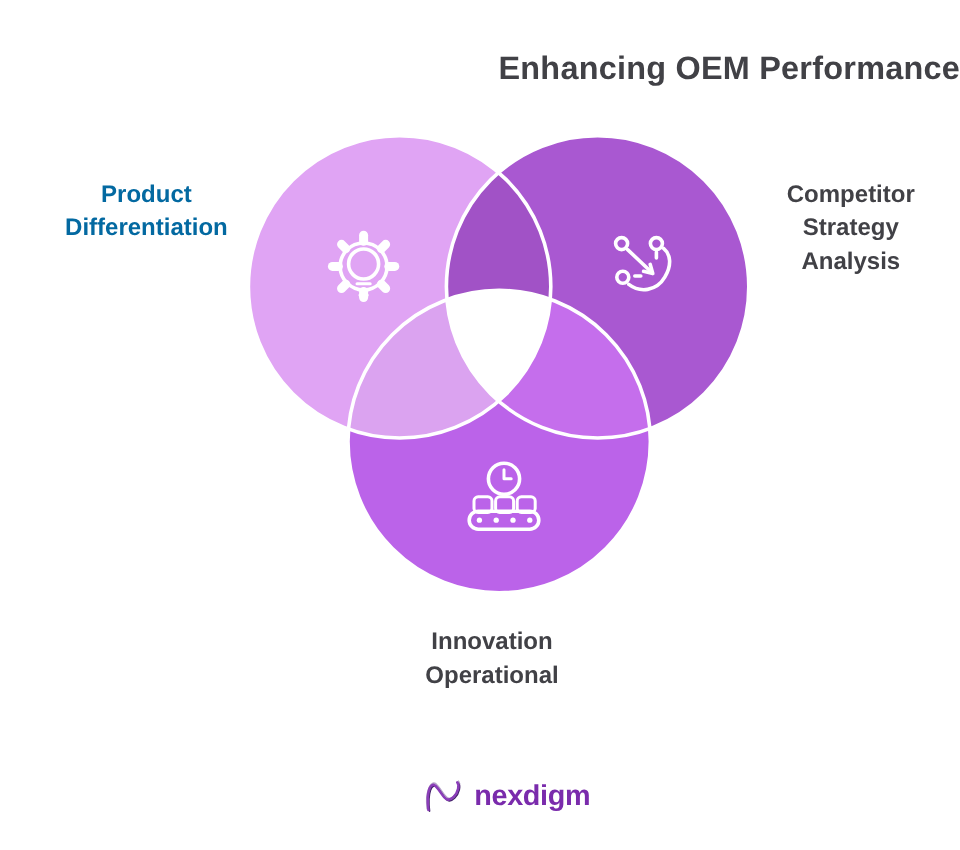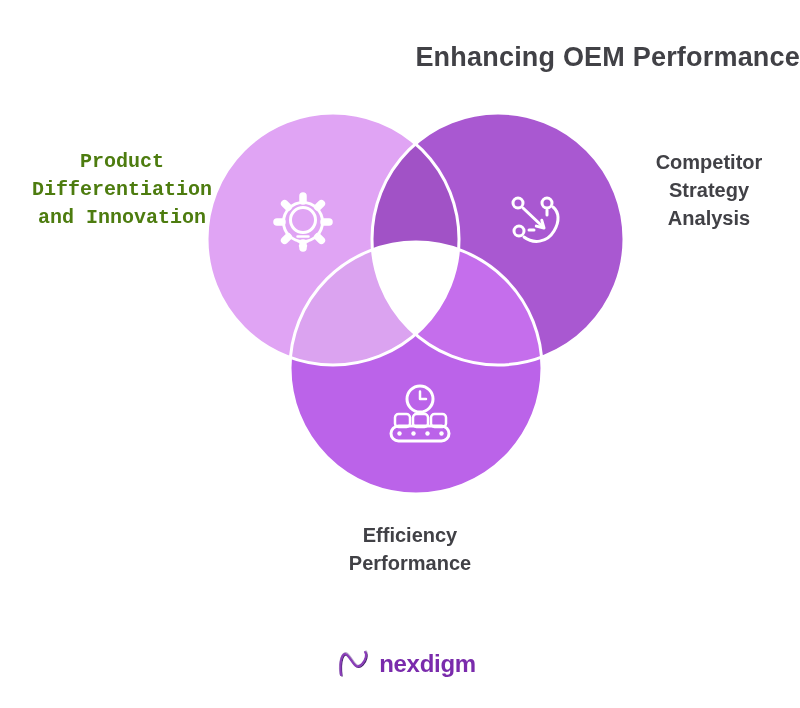--- a/index.html
+++ b/index.html
@@ -26,21 +26,21 @@
   .label-line{display:block;}
   .label-left{left:24px;top:148px;width:196px;}
   .label-right{left:611px;top:148px;width:196px;}
   .label-bottom{left:312px;top:521px;width:196px;}
   .venn-outline{fill:none;stroke:#ffffff;stroke-width:3;}
   .icon-stroke{fill:none;stroke:#ffffff;stroke-width:3;stroke-linecap:round;stroke-linejoin:round;}
   .icon-stroke-thin{fill:none;stroke:#ffffff;stroke-width:2.5;stroke-linecap:round;stroke-linejoin:round;}
   .gear-tooth{stroke:#ffffff;stroke-width:7.5;stroke-linecap:round;}
   .belt-dot{fill:#ffffff;stroke:none;}
   .footer-logo{
-    position:absolute;top:646px;left:0;width:748px;
+    position:absolute;top:646px;left:16px;width:748px;
     display:flex;align-items:center;justify-content:center;gap:7px;padding-left:32px;
   }
   .brand-text{
     font-size:24px;font-weight:700;letter-spacing:-0.3px;
   }
   .logo-mark{display:block;}
 </style>
 </head>
 <body>
 
@@ -114,35 +114,34 @@
     <rect class="icon-stroke-thin" x="413" y="414" width="15" height="13" rx="3.5"></rect>
     <rect class="icon-stroke-thin" x="431" y="414" width="15" height="13" rx="3.5"></rect>
     <rect class="icon-stroke" x="391" y="426" width="58" height="15" rx="7.5"></rect>
     <circle class="belt-dot" cx="399.5" cy="433.5" r="2.2"></circle>
     <circle class="belt-dot" cx="413.5" cy="433.5" r="2.2"></circle>
     <circle class="belt-dot" cx="427.5" cy="433.5" r="2.2"></circle>
     <circle class="belt-dot" cx="441.5" cy="433.5" r="2.2"></circle>
   </g>
 </svg>
 
-<div class="circle-label label-left" style="color: #4d7c0f; font-family: Liberation Mono, monospace;">
+<div class="circle-label label-left" style="color: #0369a1;">
   <span class="label-line">Product</span>
   <span class="label-line">Differentiation</span>
-  <span class="label-line">and Innovation</span>
 </div>
 
 <div class="circle-label label-right" style="color: rgb(65, 65, 70);">
   <span class="label-line">Competitor</span>
   <span class="label-line">Strategy</span>
   <span class="label-line">Analysis</span>
 </div>
 
 <div class="circle-label label-bottom" style="color: rgb(65, 65, 70);">
-  <span class="label-line">Efficiency</span>
-  <span class="label-line">Performance</span>
+  <span class="label-line">Innovation</span>
+  <span class="label-line">Operational</span>
 </div>
 
 <div class="footer-logo">
   <svg class="logo-mark" width="36" height="36" viewBox="0 0 36 36">
     <path d="M4 28 C2 12, 8 3, 12 8 C18 14, 20 24, 27 17 C31 13, 32 7, 30 5" fill="none" stroke="#b5a3c7" stroke-width="1.3" stroke-linecap="round"></path>
     <path d="M6 30 C4 14, 8 6, 12 10 C18 16, 20 26, 27 19 C31 15, 32 9, 30 7" fill="none" stroke="#45246b" stroke-width="1.3" stroke-linecap="round"></path>
     <path d="M5 29 C3 13, 7 5, 11 9 C17 15, 19 25, 26 18 C30 14, 31 8, 29 6" fill="none" stroke="#8a3db8" stroke-width="2.1" stroke-linecap="round"></path>
   </svg>
   <span class="brand-text" style="color: rgb(122, 43, 172);">nexdigm</span>
 </div>

